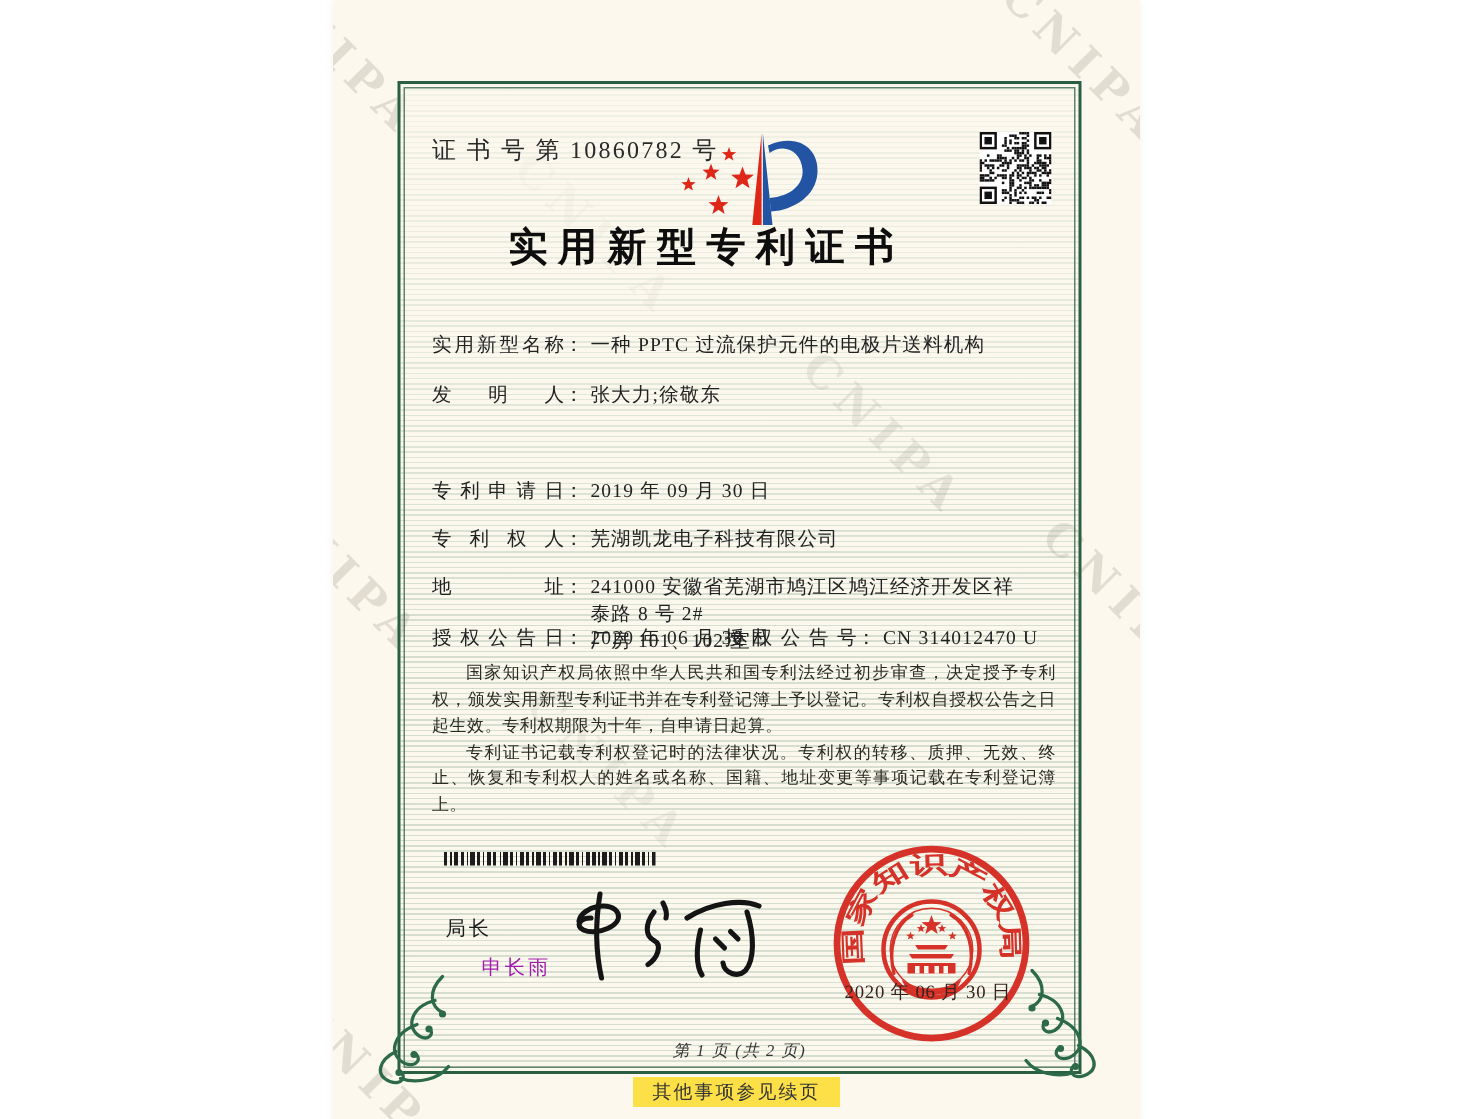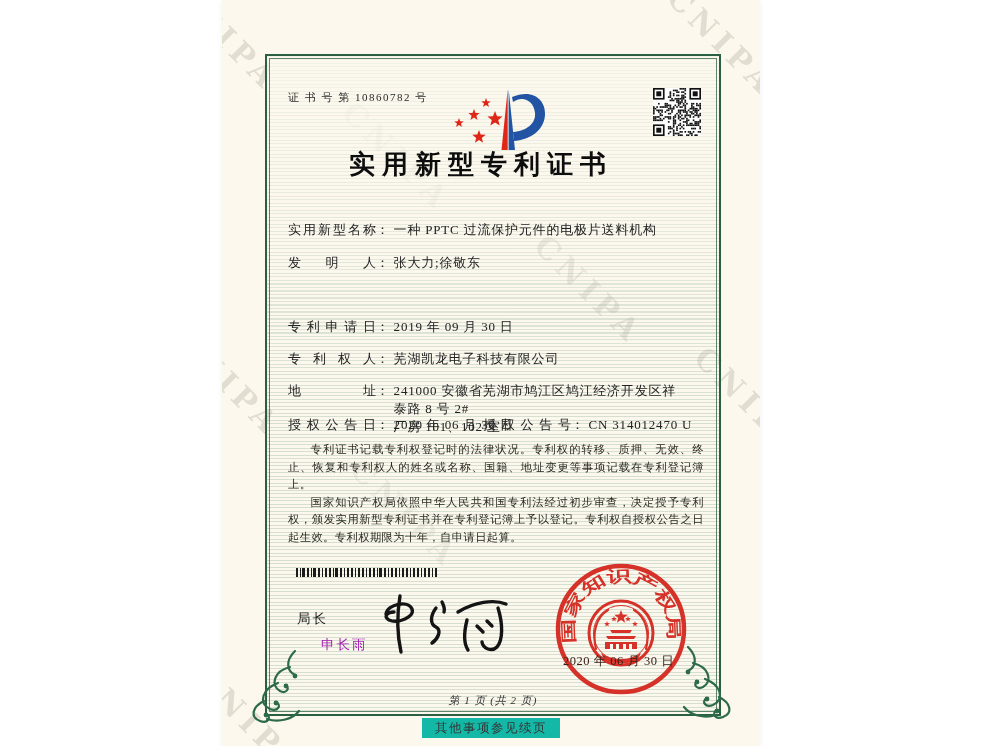--- a/index.html
+++ b/index.html
@@ -20,24 +20,24 @@
          border:2.5px solid #2b5f44;box-sizing:border-box;
          background:
            linear-gradient(180deg, rgba(252,248,238,.75), rgba(252,248,238,0) 55%),
            repeating-linear-gradient(180deg, rgba(124,164,137,.30) 0 1px, rgba(0,0,0,0) 1px 3.5px);}
   .frame::before{content:"";position:absolute;inset:2px;border:1px solid rgba(43,95,68,.75);pointer-events:none;}
   .flourish{position:absolute;width:62px;height:82px;}
   .flourish.fl-left{left:243px;top:645px;}
   .flourish.fl-right{left:678px;top:641px;transform:scaleX(-1);}
 
   
-  .cert-no{position:absolute;left:288px;top:90px;font-size:11px;letter-spacing:1.5px;color:#2a2a2a;text-align:center;}
+  .cert-no{position:absolute;left:288px;top:90px;font-size:16px;letter-spacing:1.5px;color:#2a2a2a;text-align:center;}
   .logo{position:absolute;left:445px;top:84px;width:106px;height:70px;}
   .qr{position:absolute;left:653px;top:88px;width:48px;height:48px;}
-  .title{position:absolute;left:265px;top:147px;width:432px;text-align:center;
+  .title{position:absolute;left:255px;top:147px;width:432px;text-align:center;
          font-size:26px;font-weight:600;letter-spacing:7px;color:#0d0d0d;}
 
   
   .row{position:absolute;left:288px;font-size:13px;color:#222;letter-spacing:.6px;white-space:nowrap;}
   .flabel{display:inline-block;width:88px;text-align:justify;text-align-last:justify;letter-spacing:0;}
   .fcolon{display:inline-block;margin-right:4px;}
   .fval{letter-spacing:.8px;}
   .fval .vline{display:block;}
   .addr-val{display:inline-block;vertical-align:top;white-space:normal;width:290px;line-height:18px;}
   .grp2{position:absolute;left:195px;top:0;white-space:nowrap;}
@@ -54,21 +54,21 @@
   .sig-title{position:absolute;left:297px;top:610px;font-size:13.5px;letter-spacing:2px;color:#1c1c1c;}
   .sig-name{position:absolute;left:297px;top:636px;font-size:13.5px;letter-spacing:2px;color:#a21caf;margin-left:24px;}
   .sig-hand{position:absolute;left:370px;top:584px;width:150px;height:80px;}
   .seal{position:absolute;left:549px;top:554px;width:145px;height:150px;opacity:.95;}
   .seal-date{position:absolute;left:563px;top:653px;font-size:12.5px;letter-spacing:.5px;
              color:#3b211b;z-index:5;font-weight:500;}
 
   
   .page-ind{position:absolute;left:265px;top:693px;width:456px;text-align:center;
             font-size:11px;letter-spacing:1px;color:#333;font-style:italic;}
-  .cont-note{position:absolute;left:422px;top:718px;width:138px;height:20px;background:#14b8a6;
+  .cont-note{position:absolute;left:422px;top:718px;width:138px;height:20px;background:#fde047;
              display:flex;align-items:center;justify-content:center;font-size:12.5px;
              letter-spacing:1.5px;color:#343434;}
 </style>
 </head>
 <body>
 
 <div class="stage">
 
   <div class="paper">
     <span class="wm" style="left:-34px;top:-25px">CNIPA</span>
@@ -430,22 +430,22 @@
   </div>
   <div class="row" style="top:382px">
     <span class="flabel">地址</span><span class="fcolon">：</span><span class="fval addr-val"><span class="vline">241000 安徽省芜湖市鸠江区鸠江经济开发区祥泰路 8 号 2#</span><span class="vline">厂房 101、102 室</span></span>
   </div>
   <div class="row" style="top:416px">
     <span class="flabel">授权公告日</span><span class="fcolon">：</span><span class="fval">2020 年 06 月 30 日</span>
     <span class="grp2"><span class="flabel">授权公告号</span><span class="fcolon">：</span><span class="fval">CN 314012470 U</span></span>
   </div>
 
   <div class="paras">
+    <p>国家知识产权局依照中华人民共和国专利法经过初步审查，决定授予专利权，颁发实用新型专利证书并在专利登记簿上予以登记。专利权自授权公告之日起生效。专利权期限为十年，自申请日起算。</p>
     <p>专利证书记载专利权登记时的法律状况。专利权的转移、质押、无效、终止、恢复和专利权人的姓名或名称、国籍、地址变更等事项记载在专利登记簿上。</p>
-    <p>国家知识产权局依照中华人民共和国专利法经过初步审查，决定授予专利权，颁发实用新型专利证书并在专利登记簿上予以登记。专利权自授权公告之日起生效。专利权期限为十年，自申请日起算。</p>
   </div>
 
   <div class="barcode"></div>
   <div class="sig-title">局长</div>
   <div class="sig-name">申长雨</div>
   <svg class="sig-hand" viewBox="0 0 150 80">
     <g fill="none" stroke="#141414" stroke-width="3.4" stroke-linecap="round" stroke-linejoin="round">
       <path d="M30,12 C27,30 27,50 31,68"></path>
       <path d="M16,30 C18,20 38,16 42,25 C45,33 28,40 19,36 C13,33 17,28 24,28"></path>
       <path d="M66,24 C60,32 60,40 66,43 C72,46 68,55 62,59"></path>

